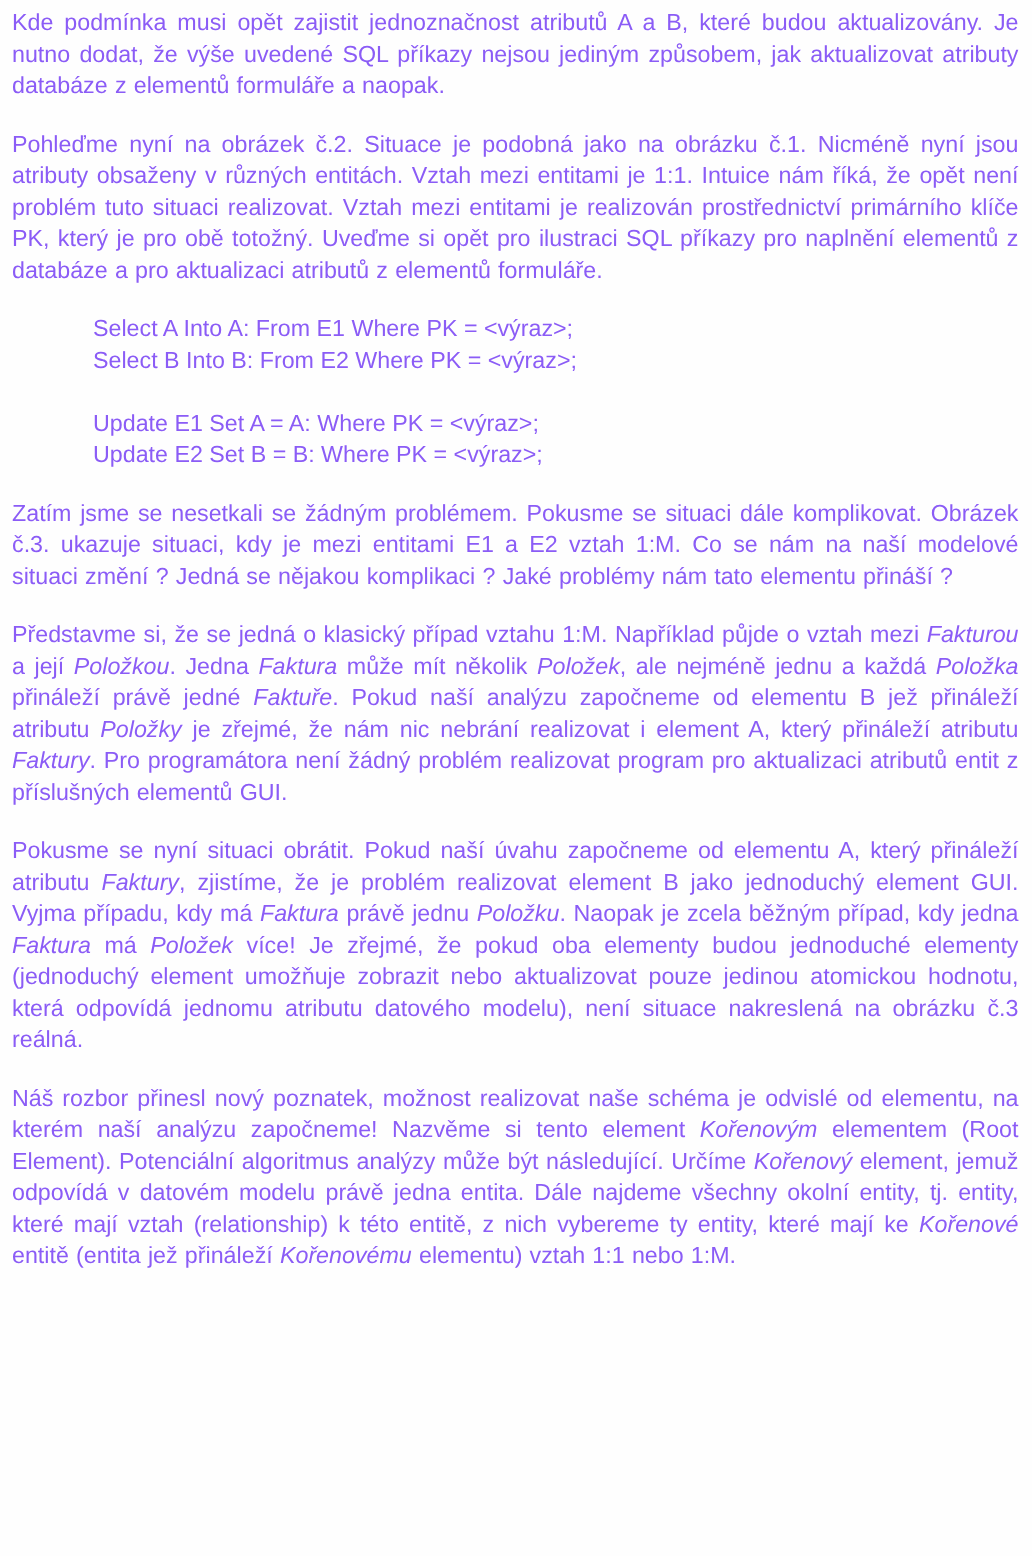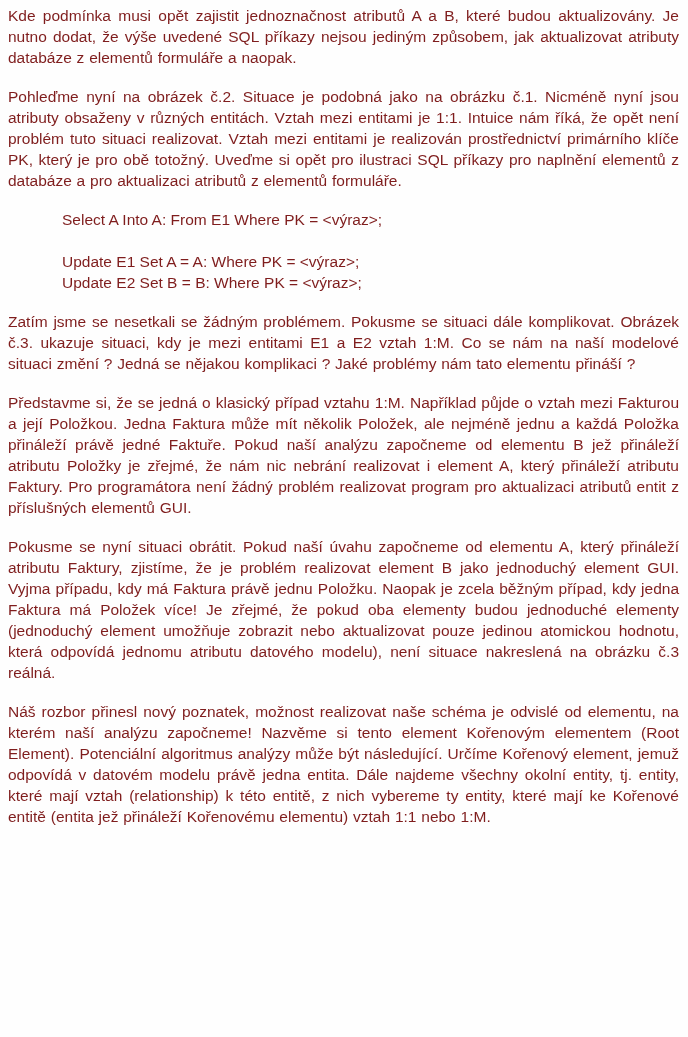--- a/index.html
+++ b/index.html
@@ -7,51 +7,53 @@
     padding: 0;
     background: #e8e8e8;
   }
   .page {
     width: 688px;
     height: 1037px;
     box-sizing: border-box;
     margin: 0;
     padding: 5px 9px 0 8px;
     background: #fefefe;
-    color: #7f1d1d;
+    color: #8b5cf6;
     font-family: "Liberation Sans", "DejaVu Sans", sans-serif;
     font-size: 15.5px;
     line-height: 21px;
     overflow: hidden;
   }
   .para {
     margin: 0 0 18px 0;
     text-align: justify;
     word-spacing: 0.5px;
   }
   .code-block {
     margin: 9px 0 18px 54px;
     text-align: left;
     font-family: "Liberation Sans", "DejaVu Sans", sans-serif;
     white-space: normal;
   }
   .code-block div {
     min-height: 21px;
   }
   .it {
+    font-style: italic;
   }
 </style>
 </head>
 <body>
 
 <div class="page">
   <p class="para"><span>Kde podmínka musi opět zajistit jednoznačnost atributů A a B, které budou aktualizovány. Je nutno dodat, že výše uvedené SQL příkazy nejsou jediným způsobem, jak aktualizovat atributy databáze z elementů formuláře a naopak.</span></p>
   <p class="para"><span>Pohleďme nyní na obrázek č.2. Situace je podobná jako na obrázku č.1. Nicméně nyní jsou atributy obsaženy v různých entitách. Vztah mezi entitami je 1:1. Intuice nám říká, že opět není problém tuto situaci realizovat. Vztah mezi entitami je realizován prostřednictví primárního klíče PK, který je pro obě totožný. Uveďme si opět pro ilustraci SQL příkazy pro naplnění elementů z databáze a pro aktualizaci atributů z elementů formuláře.</span></p>
   <div class="code-block">
       <div>Select A Into A: From E1 Where PK = &lt;výraz&gt;;</div>
+      <div>Select B Into B: From E2 Where PK = &lt;výraz&gt;;</div>
       <div>&nbsp;</div>
       <div>Update E1 Set A = A: Where PK = &lt;výraz&gt;;</div>
       <div>Update E2 Set B = B: Where PK = &lt;výraz&gt;;</div>
     </div>
   <p class="para"><span>Zatím jsme se nesetkali se žádným problémem. Pokusme se situaci dále komplikovat. Obrázek č.3. ukazuje situaci,  kdy je mezi entitami E1 a E2 vztah 1:M. Co se nám na naší modelové situaci změní ? Jedná se nějakou komplikaci ? Jaké problémy nám tato elementu přináší ?</span></p>
   <p class="para"><span>Představme si, že se jedná o klasický případ vztahu 1:M. Například půjde o vztah mezi </span><span class="it">Fakturou</span><span> a její </span><span class="it">Položkou</span><span>. Jedna </span><span class="it">Faktura</span><span> může mít několik </span><span class="it">Položek</span><span>, ale nejméně jednu a každá </span><span class="it">Položka</span><span> přináleží právě jedné </span><span class="it">Faktuře</span><span>. Pokud naší analýzu započneme od elementu B jež přináleží atributu </span><span class="it">Položky</span><span> je zřejmé, že nám nic nebrání realizovat i element A, který přináleží atributu </span><span class="it">Faktury</span><span>. Pro programátora není žádný problém realizovat program pro aktualizaci atributů entit z příslušných elementů GUI.</span></p>
   <p class="para"><span>Pokusme se nyní situaci obrátit. Pokud naší úvahu započneme od elementu A, který přináleží atributu </span><span class="it">Faktury</span><span>, zjistíme, že je problém realizovat element B jako jednoduchý element GUI. Vyjma případu, kdy má </span><span class="it">Faktura</span><span> právě jednu </span><span class="it">Položku</span><span>. Naopak je zcela běžným případ, kdy jedna </span><span class="it">Faktura</span><span> má </span><span class="it">Položek</span><span> více! Je zřejmé, že pokud oba elementy budou jednoduché elementy (jednoduchý element umožňuje zobrazit nebo aktualizovat pouze jedinou atomickou hodnotu, která odpovídá jednomu atributu datového modelu), není situace nakreslená na obrázku č.3 reálná.</span></p>
   <p class="para"><span>Náš rozbor přinesl nový poznatek, možnost realizovat naše schéma je odvislé od elementu, na kterém naší analýzu započneme! Nazvěme si tento element </span><span class="it">Kořenovým</span><span> elementem (Root Element). Potenciální algoritmus analýzy může být následující. Určíme </span><span class="it">Kořenový</span><span> element, jemuž odpovídá v datovém modelu právě jedna entita. Dále najdeme všechny okolní entity, tj. entity, které mají vztah (relationship) k této entitě, z nich vybereme ty entity, které mají ke </span><span class="it">Kořenové</span><span> entitě (entita jež přináleží </span><span class="it">Kořenovému</span><span> elementu) vztah 1:1 nebo 1:M.</span></p>
 </div>
 

